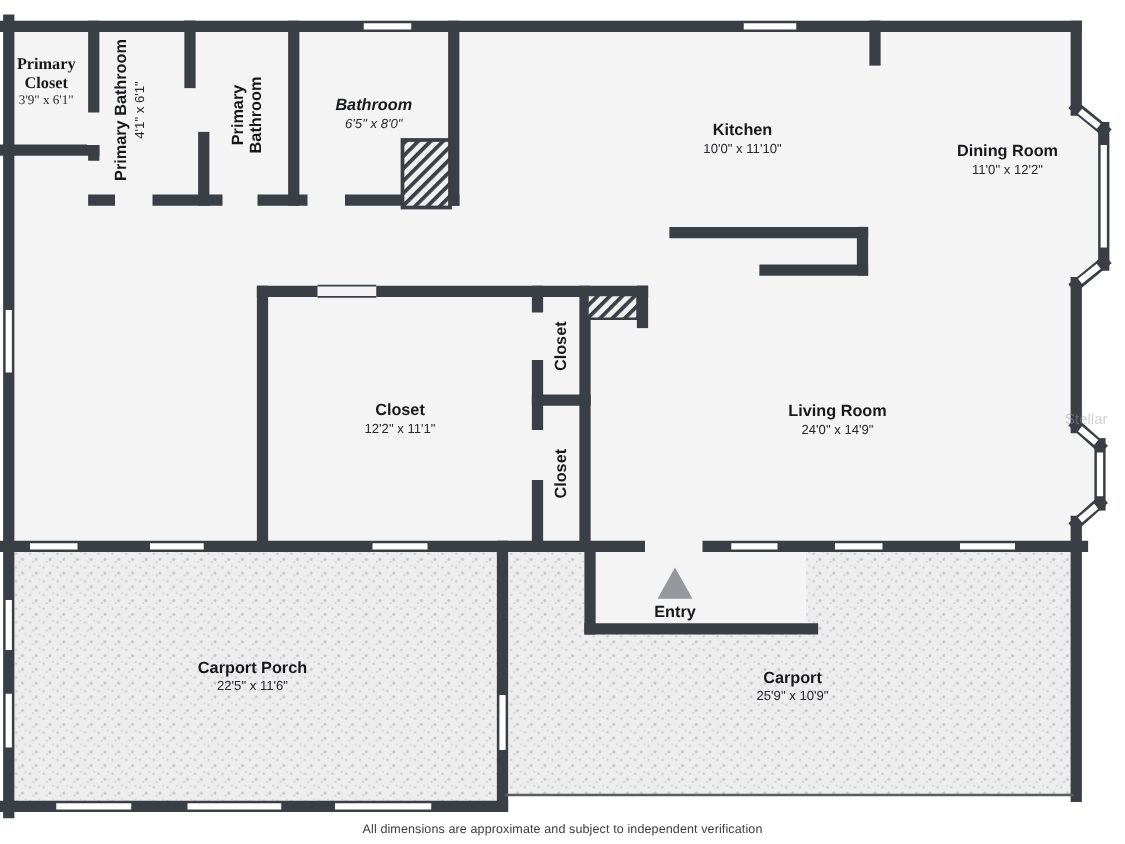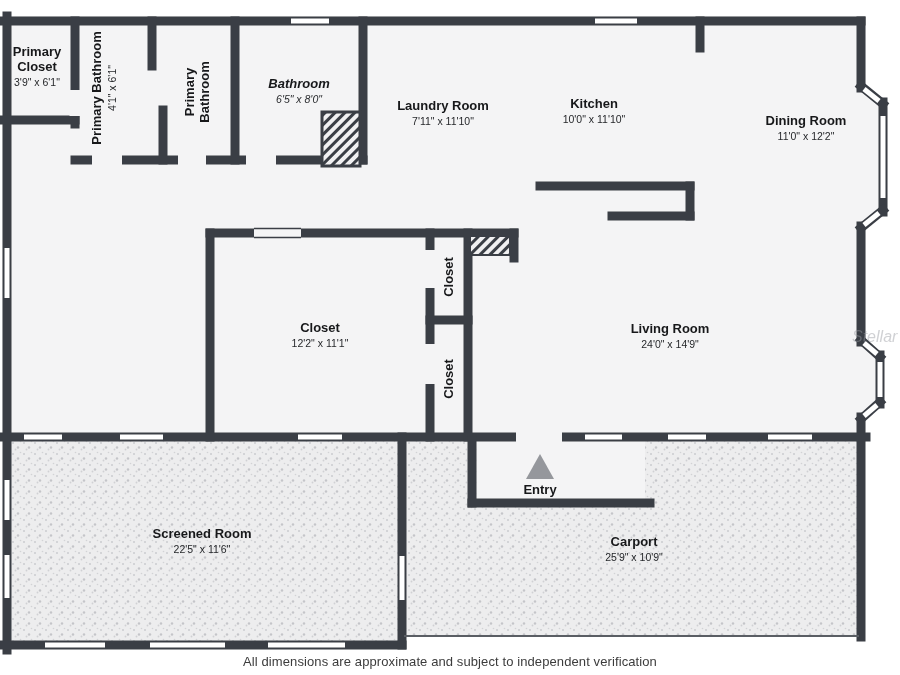--- a/index.html
+++ b/index.html
@@ -8,28 +8,28 @@
     font-family:"Liberation Sans",sans-serif;
   }
   .plan svg{position:absolute;left:0;top:0;width:900px;height:675px;}
   .label{
     position:absolute;transform:translate(-50%,-50%);
     text-align:center;color:#17181a;white-space:nowrap;line-height:1.15;
   }
   .label .room-name{font-weight:700;font-size:13px;}
   .label .room-dims{font-weight:400;font-size:10.5px;color:#26282b;margin-top:1px;}
   .label.vertical{transform:translate(-50%,-50%) rotate(-90deg);}
-  .label.narrow{white-space:normal;width:70px;}
+  .label.narrow{white-space:normal;width:70px;font-family:Liberation Serif, serif;}
   .label.wrap-rot{white-space:normal;width:62px;}
   .footer{
     position:absolute;left:50%;bottom:6px;transform:translateX(-50%);
-    font-size:13px;color:#3c3c3c;letter-spacing:.1px;text-align:center;
+    font-size:10px;color:#3c3c3c;letter-spacing:.1px;text-align:center;
   }
   .watermark{
-    position:absolute;left:852px;top:328px;font-size:16px;font-style:italic;
+    position:absolute;left:852px;top:328px;font-size:12px;
     color:rgba(150,152,160,.45);
   }
 </style>
 </head>
 <body>
 
 <div class="plan">
 
   <svg viewBox="0 0 900 675">
     <defs>
@@ -151,24 +151,20 @@
 
   <div class="label vertical wrap-rot" style="left:198px;top:92px;">
     <div class="room-name">Primary Bathroom</div>
   </div>
 
   <div class="label" style="left:299px;top:91px;font-style:italic;">
     <div class="room-name">Bathroom</div>
     <div class="room-dims">6'5" x 8'0"</div>
   </div>
 
-  <div class="label" style="left:443px;top:113px;">
-    <div class="room-name">Laundry Room</div>
-    <div class="room-dims">7'11" x 11'10"</div>
-  </div>
 
   <div class="label" style="left:594px;top:111px;">
     <div class="room-name">Kitchen</div>
     <div class="room-dims">10'0" x 11'10"</div>
   </div>
 
   <div class="label" style="left:781px;top:128px;margin-left:25px;">
     <div class="room-name">Dining Room</div>
     <div class="room-dims">11'0" x 12'2"</div>
   </div>
@@ -190,21 +186,21 @@
   <div class="label" style="left:670px;top:336px;">
     <div class="room-name">Living Room</div>
     <div class="room-dims">24'0" x 14'9"</div>
   </div>
 
   <div class="label" style="left:540px;top:490px;">
     <div class="room-name">Entry</div>
   </div>
 
   <div class="label" style="left:202px;top:541px;">
-    <div class="room-name">Screened Room</div>
+    <div class="room-name">Carport Porch</div>
     <div class="room-dims">22'5" x 11'6"</div>
   </div>
 
   <div class="label" style="left:634px;top:549px;">
     <div class="room-name">Carport</div>
     <div class="room-dims">25'9" x 10'9"</div>
   </div>
 
   <div class="watermark">Stellar</div>
 

